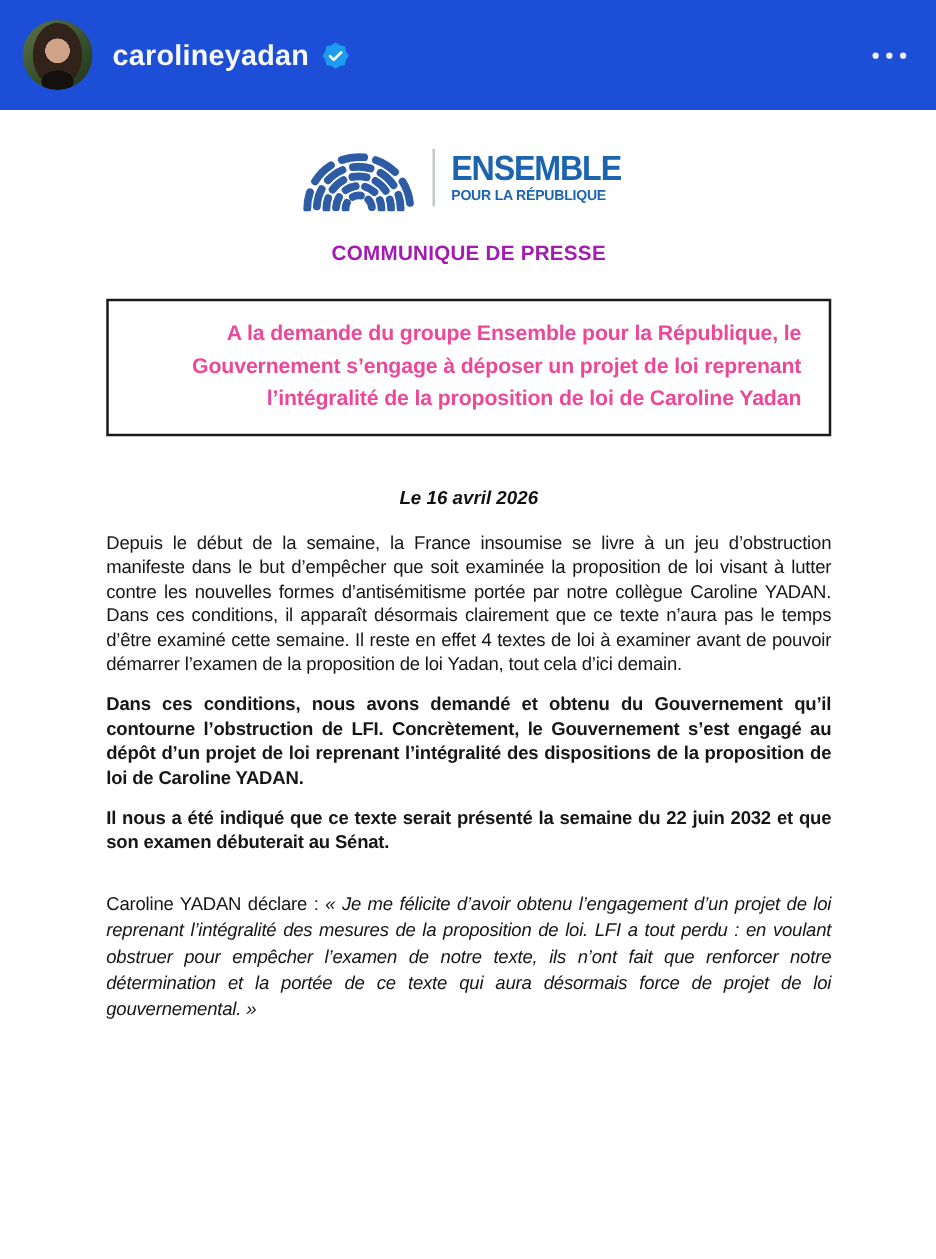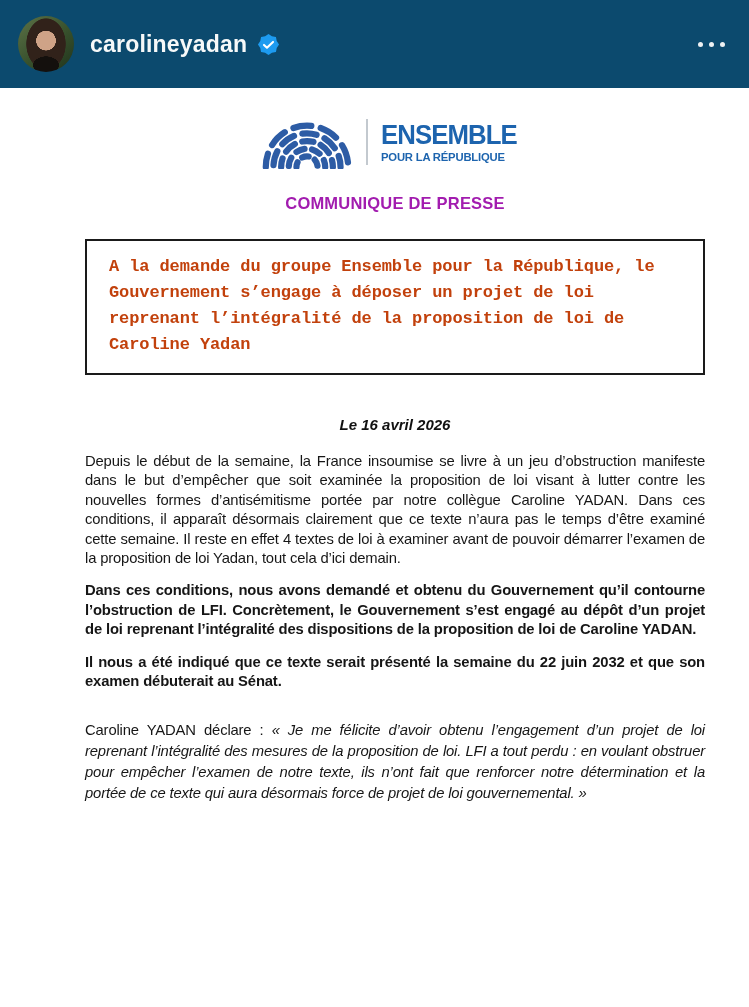--- a/index.html
+++ b/index.html
@@ -7,21 +7,21 @@
     width:749px;height:1007px;
     background:#ffffff;
     font-family:"Liberation Sans","DejaVu Sans",sans-serif;
     overflow:hidden;
     -webkit-font-smoothing:antialiased;
   }
 
   
   .post-header{
     height:88px;
-    background:#0c4a6e;
+    background:#1d4ed8;
     display:flex;
     align-items:center;
     padding:0 22px 0 18px;
     box-sizing:border-box;
   }
   .avatar{
     width:56px;height:56px;
     border-radius:50%;
     flex:0 0 auto;
     background:
@@ -51,21 +51,21 @@
     cursor:pointer;
   }
   .more-btn .dot{
     width:5px;height:5px;border-radius:50%;
     background:#eef1f3;
   }
 
   
   .page{
     background:#ffffff;
-    padding:24px 44px 0 85px;
+    padding:24px 84px 0 85px;
     box-sizing:border-box;
   }
 
   .logo-row{
     display:flex;
     justify-content:center;
     align-items:center;
     gap:13px;
     margin-top:0;
     height:60px;
@@ -105,27 +105,26 @@
     font-weight:700;
     color:#a21caf;
     letter-spacing:.2px;
     margin:22px 0 0 0;
   }
 
   .title-box{
     margin-top:26px;
     border:2px solid #1a1a1a;
     padding:13px 22px 15px;
-    text-align:left;
+    text-align:right;
     font-size:17px;
     font-weight:700;
     line-height:26px;
-    color:#c2410c;
+    color:#ec4899;
     letter-spacing:-.1px;
-    font-family:Liberation Mono, monospace;
   }
 
   .date-line{
     margin-top:41px;
     text-align:center;
     font-size:15px;
     font-weight:700;
     font-style:italic;
     color:#111;
   }

